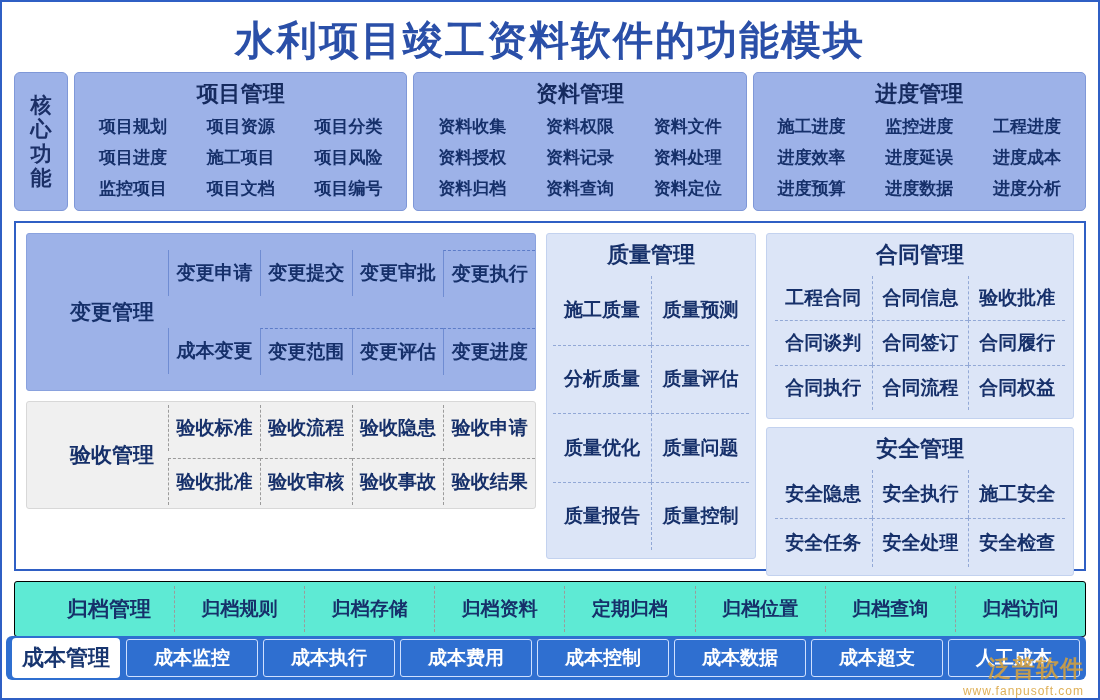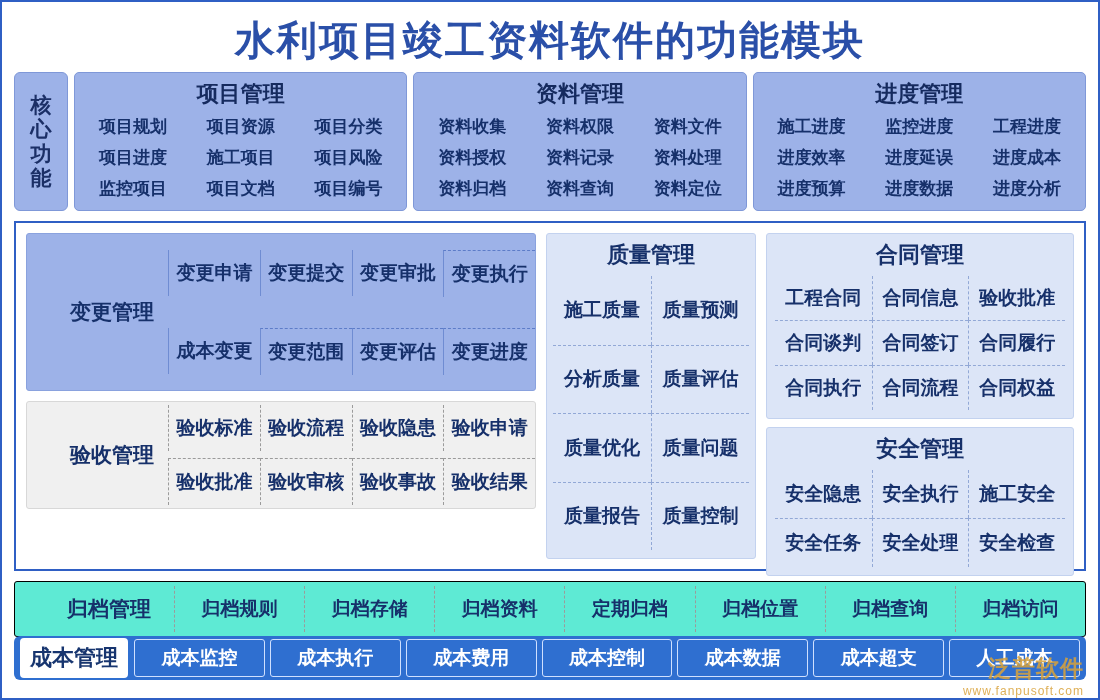--- a/index.html
+++ b/index.html
@@ -274,21 +274,21 @@
     padding: 11px 2px;
     border-top: 1px dashed #92a8d6;
     border-left: 1px dashed #92a8d6;
   }
   .sgrid .scell:nth-child(-n+3) { border-top: none; }
   .sgrid .scell:nth-child(3n+1) { border-left: none; }
 
   
   .bottom {
     position: absolute;
-    left: 12px;
+    left: 4px;
     right: 12px;
     bottom: 18px;
     height: 44px;
     background: #2f6fd0;
     border-radius: 6px;
     display: flex;
     align-items: center;
     padding: 0 6px;
     box-sizing: border-box;
     gap: 6px;

